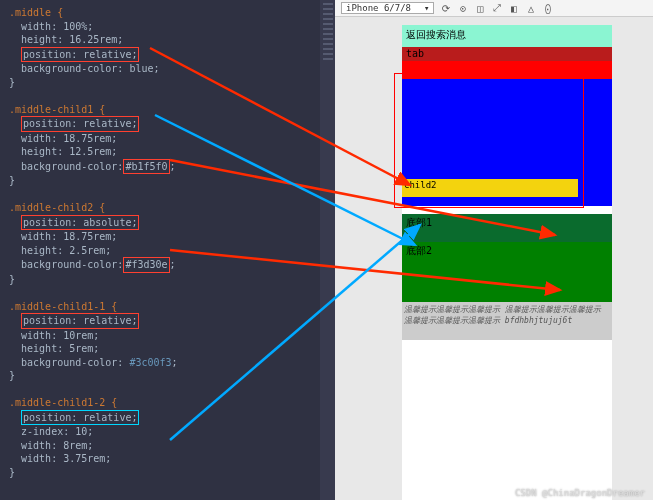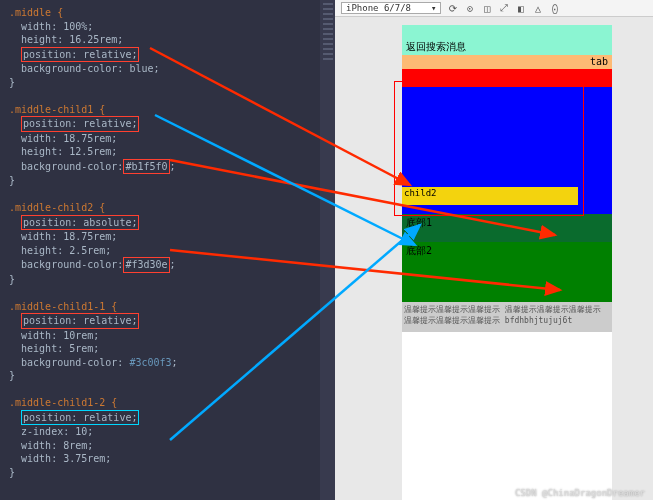--- a/index.html
+++ b/index.html
@@ -46,43 +46,43 @@
   background:#f4f4f4;
   border-bottom:1px solid #ccc;
   display:flex;
   align-items:center;
   gap:6px;
   padding:0 6px;
   color:#333;
 }
 .dev-sel {
   border:1px solid #aaa; background:#fff; padding:0 4px; font-size:9px;
-  display:flex; align-items:center; gap:20px;
+  display:flex; align-items:center; gap:13px;
 }
 .dev-ic { width:11px; text-align:center; color:#555; }
 .phone-frame {
   position:absolute;
   left:67px; top:25px;
   width:210px;
   height:475px;
   background:#fff;
 }
-.hdr { height:22px; background:#8bf5d2; color:#000; font-size:10px; padding:15px 4px; }
-.tab { height:14px; background:#fdba74; color:#000; font-size:10px; padding:1px 4px;text-align:right; }
+.hdr { height:22px; background:#8bf5d2; color:#000; font-size:10px; padding:3px 4px; }
+.tab { height:14px; background:#b91c1c; color:#000; font-size:10px; padding:1px 4px; }
 .redband { height:18px; background:#f00; }
 .mid { position:relative; background:blue; height:127px; }
 .mc1 { position:relative; width:160px; height:98px; background:#b1f5f0; }
 .mc11{ position:relative; width:85px; height:38px; background:#3c00f3; color:#000; font-size:9px; padding:1px 2px; }
 .mc12{ position:relative; width:68px; height:29px; background:#f1680e; color:#000; font-size:9px; padding:1px 2px; outline:1px solid #00d7ff; }
 .mc13{ position:relative; width:50px; height:16px; background:#2bf31f; color:#000; font-size:9px; padding:1px 2px; }
 .mc2 { position:absolute; width:176px; height:18px; background:#f3d30e; color:#000; font-size:9px; padding:1px 2px; top:100px; left:0; }
 .midbox { position:absolute; left:-8px; top:-6px; width:190px; height:135px; border:1px solid red; pointer-events:none; }
-.bot1 { height:28px; background:#0a6b2d; color:#000; font-size:10px; padding:2px 4px; }
+.bot1 { height:28px; background:#0a6b2d; color:#000; font-size:10px; padding:2px 4px;margin-top:8px; }
 .bot2 { background:green; color:#000; font-size:10px; padding:2px 4px; height:60px; }
-.tips { background:#ccc; color:#555; font-size:8px; padding:2px; height:30px; }
+.tips { background:#ccc; color:#555; font-size:8px; padding:2px; height:38px;font-style:italic; }
 .arrow { position:absolute; pointer-events:none; }
 .watermark { position:absolute; right:8px; bottom:2px; color:#ddd; font-size:9px; text-shadow:0 0 2px #888; }
 </style>
 </head>
 <body>
 
 <div class="code-panel">
 <div class="line"><span class="sel">.middle {</span></div>
 <div class="line">  width: 100%;</div>
 <div class="line">  height: 16.25rem;</div>

